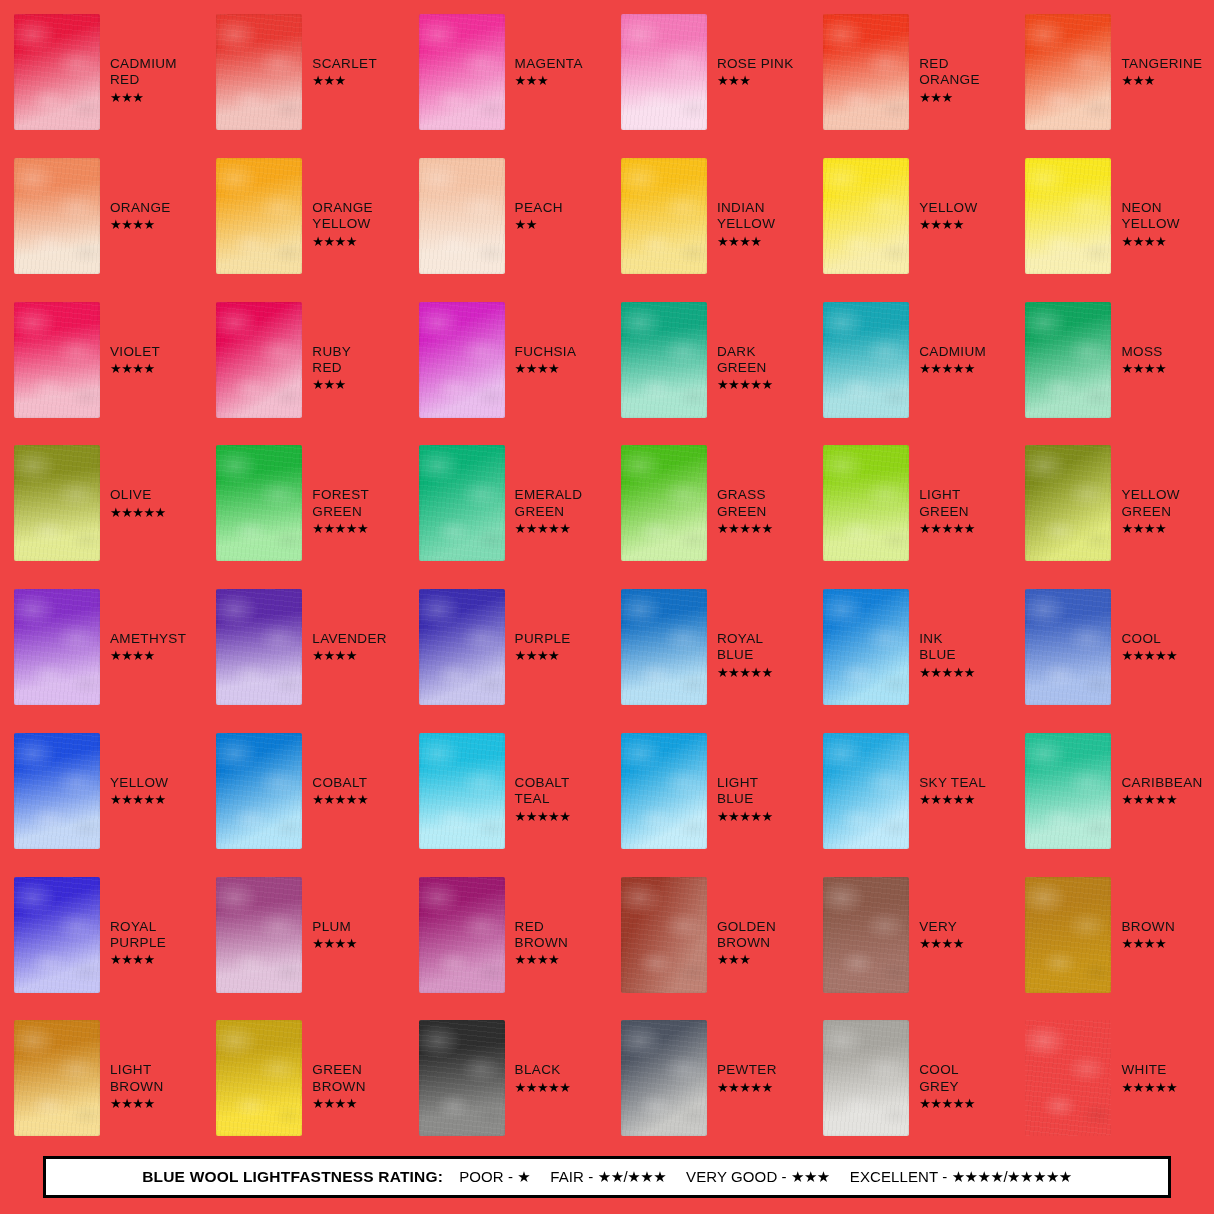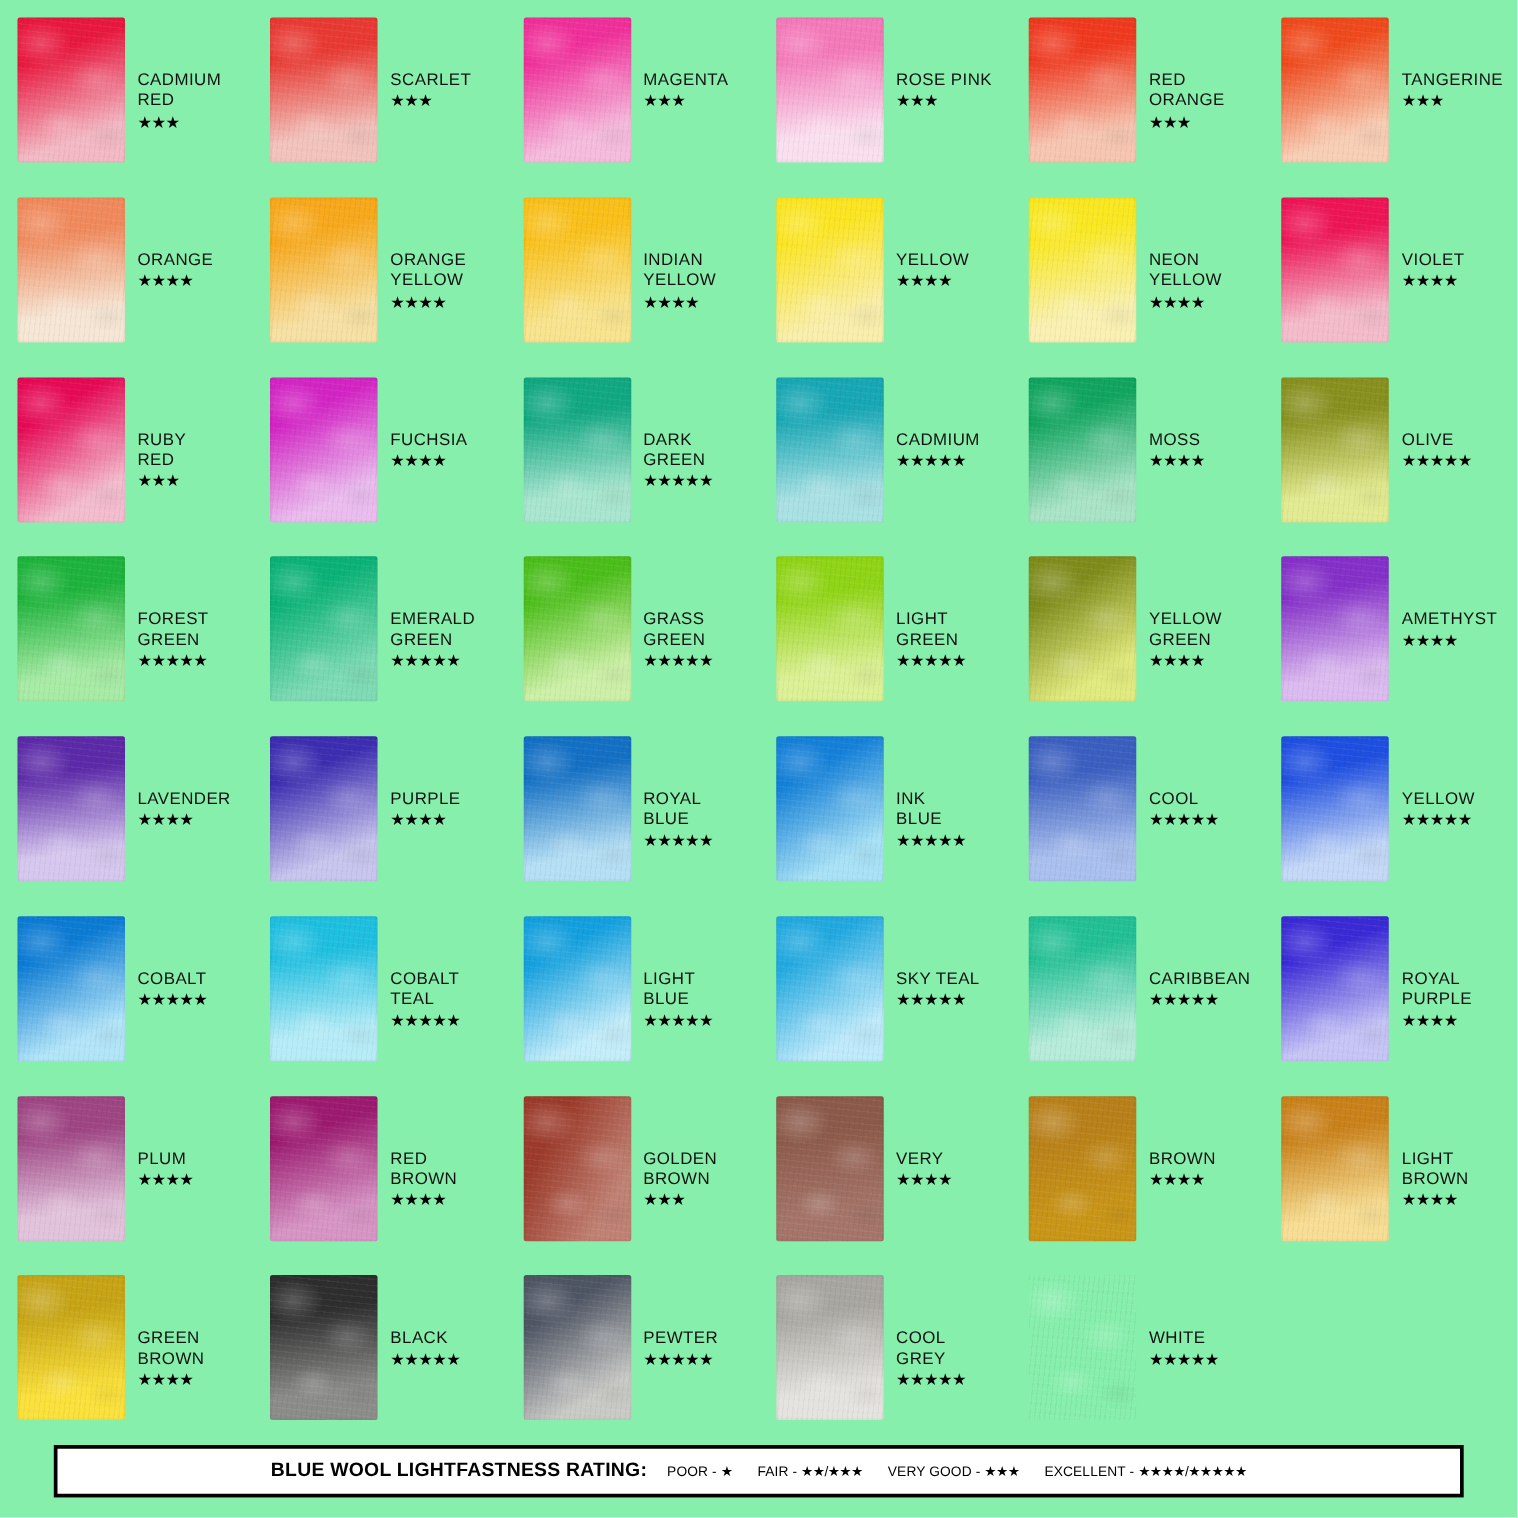--- a/index.html
+++ b/index.html
@@ -11,21 +11,21 @@
     width: 1214px;
     height: 1214px;
     font-family: "Liberation Sans", sans-serif;
     overflow: hidden;
   }
 
   #chart {
     position: relative;
     width: 1214px;
     height: 1214px;
-    background: #86efac;
+    background: #ef4444;
   }
 
   .swatch-grid {
     position: absolute;
     left: 0;
     top: 0;
     width: 1214px;
     height: 1150px;
     display: grid;
     grid-template-columns: repeat(6, 202.3px);
@@ -107,21 +107,21 @@
     white-space: nowrap;
   }
   .legend-title {
     font-weight: bold;
     font-size: 15.5px;
     letter-spacing: 0.2px;
     color: #000000;
     margin-right: 16px;
   }
   .legend-item {
-    font-size: 11px;
+    font-size: 15px;
     color: #000000;
     margin-right: 20px;
     letter-spacing: 0.1px;
   }
   .legend-item:last-child { margin-right: 0; }
   .legend-item .st { letter-spacing: -0.5px; }
 </style>
 </head>
 <body>
 
@@ -178,20 +178,27 @@
           <div class="cell-name">ORANGE</div>
           <div class="cell-stars">★★★★</div>
         </div>
       </div>
       <div class="cell">
         <div class="swatch" style="background: linear-gradient(165deg, rgb(247, 168, 27) 0%, rgb(247, 168, 27) 26%, rgb(247, 224, 163) 78%, rgb(247, 224, 163) 100%); box-shadow: rgba(0, 0, 0, 0.1) 0px 0px 3px inset;"></div>
         <div class="cell-text">
           <div class="cell-name">ORANGE
 YELLOW</div>
           <div class="cell-stars">★★★★</div>
+        </div>
+      </div>
+      <div class="cell">
+        <div class="swatch" style="background: linear-gradient(175deg, rgb(245, 196, 166) 0%, rgb(245, 196, 166) 26%, rgb(248, 233, 220) 78%, rgb(248, 233, 220) 100%); box-shadow: rgba(0, 0, 0, 0.1) 0px 0px 3px inset;"></div>
+        <div class="cell-text">
+          <div class="cell-name">PEACH</div>
+          <div class="cell-stars">★★</div>
         </div>
       </div>
       <div class="cell">
         <div class="swatch" style="background: linear-gradient(168deg, rgb(249, 192, 26) 0%, rgb(249, 192, 26) 26%, rgb(248, 228, 143) 78%, rgb(248, 228, 143) 100%); box-shadow: rgba(0, 0, 0, 0.1) 0px 0px 3px inset;"></div>
         <div class="cell-text">
           <div class="cell-name">INDIAN
 YELLOW</div>
           <div class="cell-stars">★★★★</div>
         </div>
       </div>

